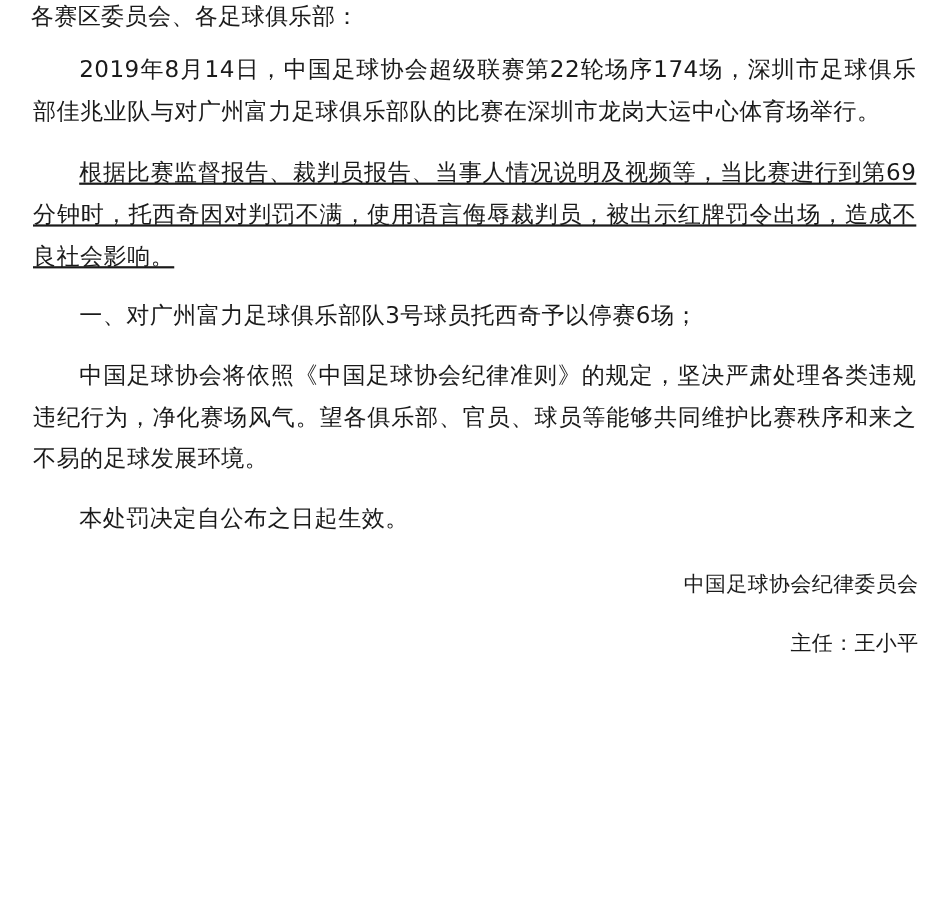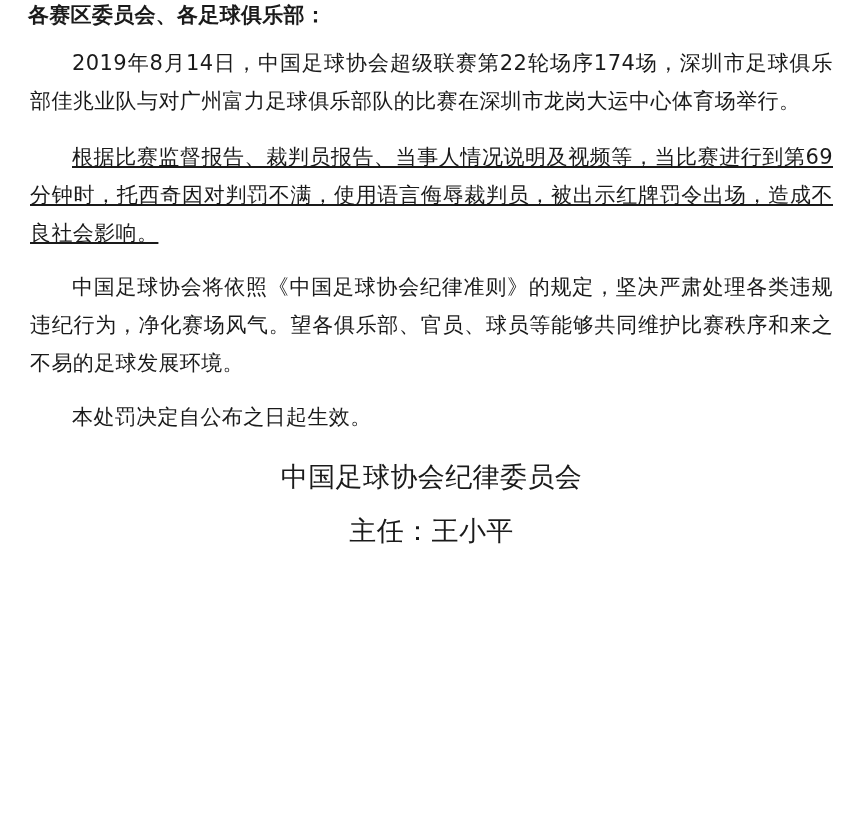--- a/index.html
+++ b/index.html
@@ -14,55 +14,56 @@
       font-family: "DejaVu Sans", "Liberation Sans", sans-serif;
       color: #1a1a1a;
     }
     .doc {
       position: relative;
       padding: 0 26px 0 28px;
       box-sizing: border-box;
       width: 861px;
     }
     .salutation {
-      font-weight: bold;
+      font-weight: normal;
       font-size: 21px;
       line-height: 30px;
       margin: 0;
       padding-top: 0;
       letter-spacing: 0.3px;
     }
     .para {
       font-size: 21px;
       line-height: 38px;
       margin: 2px;
       text-indent: 2em;
       text-align: justify;
       letter-spacing: 0.4px;
     }
     .p1 { margin-top: 14px; }
     .gap { margin-top: 18px; text-decoration: underline; }
     .item { margin-top: 16px; }
     .sign {
-      font-size: 27px;
+      font-size: 19px;
       line-height: 38px;
-      text-align: center;
+      text-align: right;
       margin: 0;
       padding-right: 0;
       letter-spacing: 0.4px;
     }
     .sign-org { margin-top: 22px; }
     .sign-chair { margin-top: 16px; }
   </style>
 </head>
 <body>
 
 <div class="doc">
   <p class="salutation">各赛区委员会、各足球俱乐部：</p>
 
   <p class="para p1">2019年8月14日，中国足球协会超级联赛第22轮场序174场，深圳市足球俱乐部佳兆业队与对广州富力足球俱乐部队的比赛在深圳市龙岗大运中心体育场举行。</p>
   <p class="para gap">根据比赛监督报告、裁判员报告、当事人情况说明及视频等，当比赛进行到第69分钟时，托西奇因对判罚不满，使用语言侮辱裁判员，被出示红牌罚令出场，造成不良社会影响。</p>
+  <p class="para item">一、对广州富力足球俱乐部队3号球员托西奇予以停赛6场；</p>
   <p class="para item">中国足球协会将依照《中国足球协会纪律准则》的规定，坚决严肃处理各类违规违纪行为，净化赛场风气。望各俱乐部、官员、球员等能够共同维护比赛秩序和来之不易的足球发展环境。</p>
   <p class="para item">本处罚决定自公布之日起生效。</p>
 
   <p class="sign sign-org">中国足球协会纪律委员会</p>
   <p class="sign sign-chair">主任：王小平</p>
 </div>
 
 </body></html>

